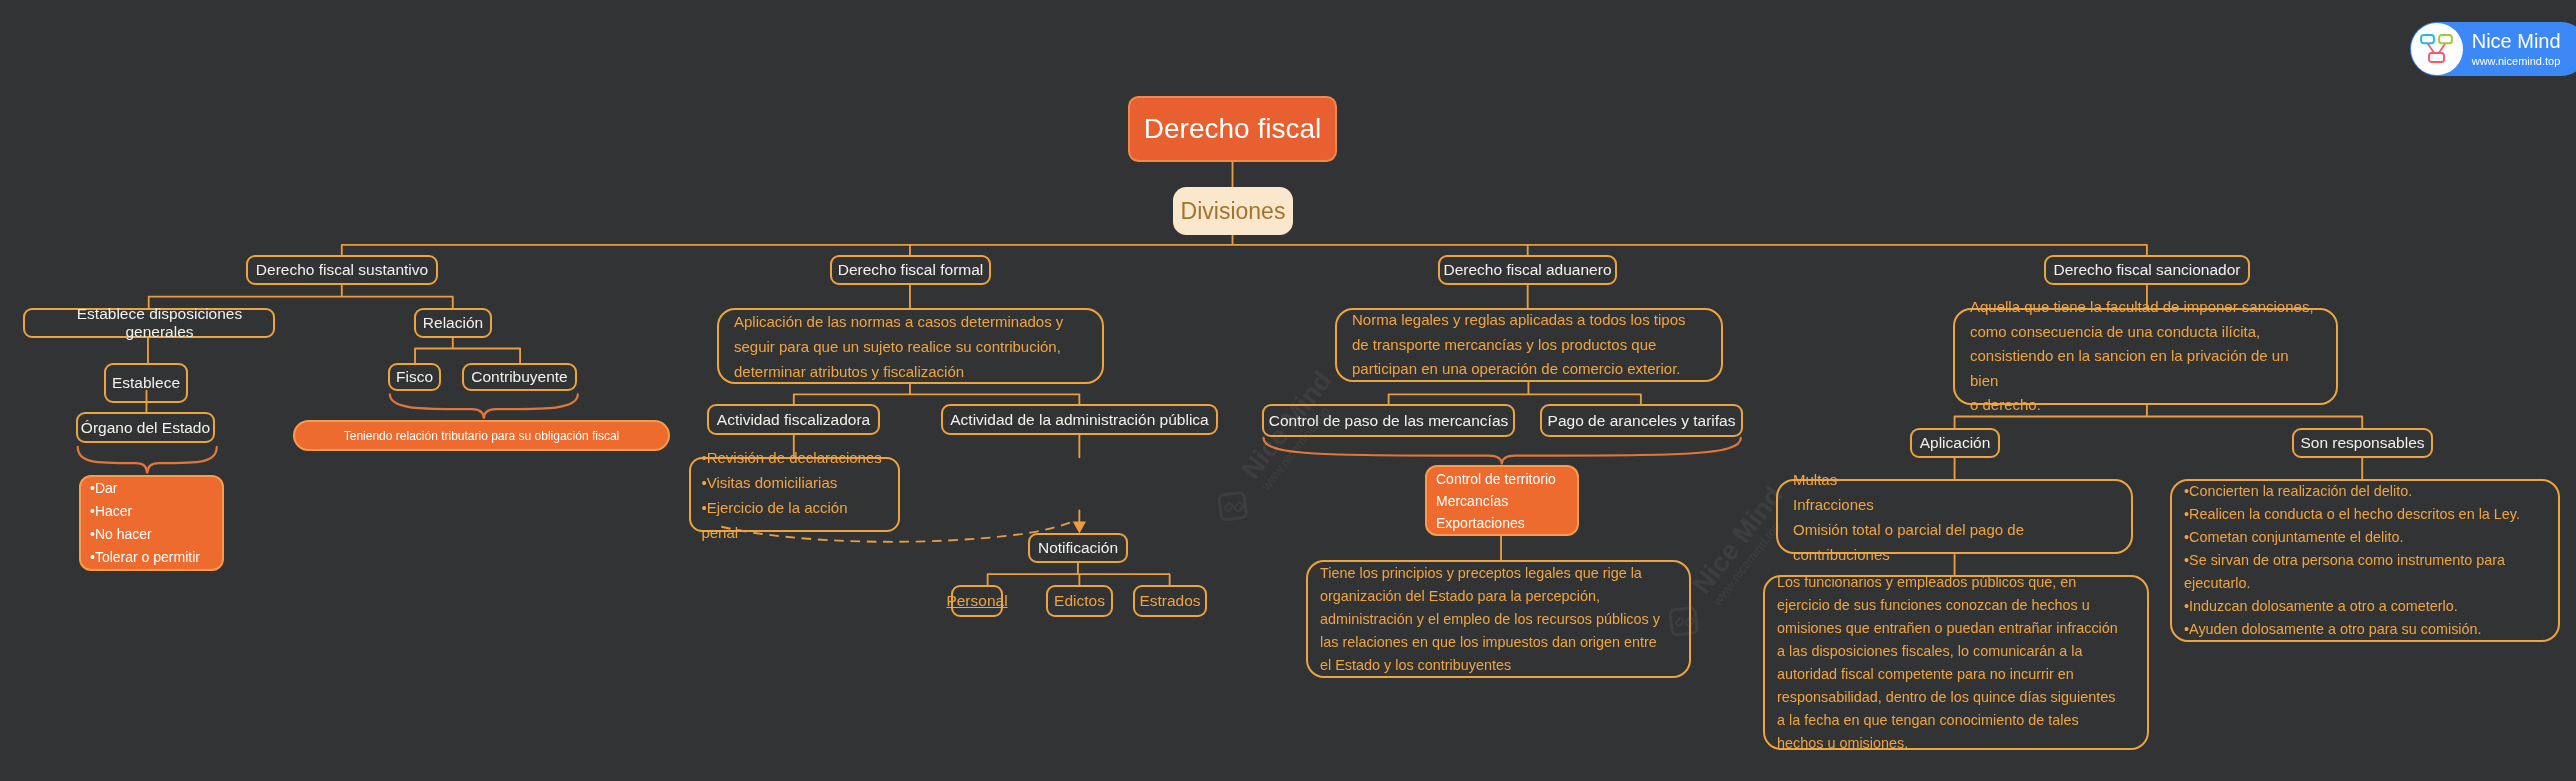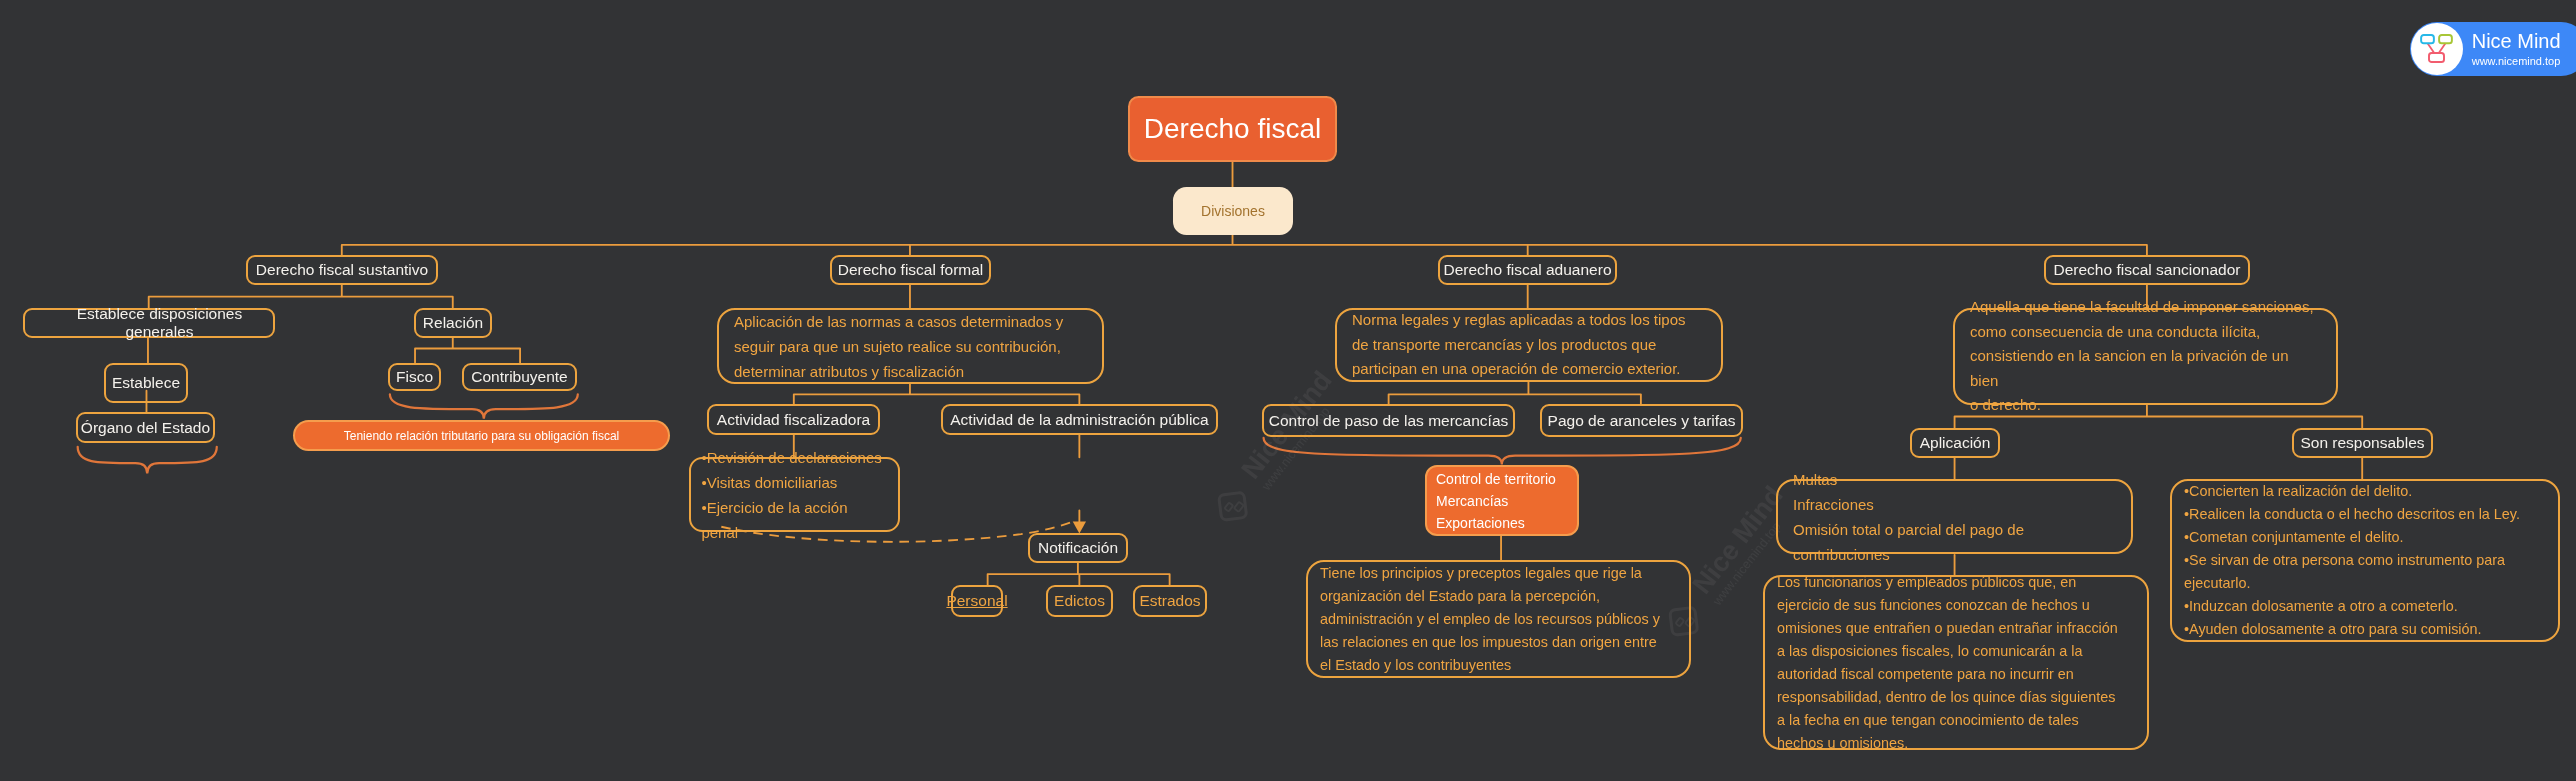--- a/index.html
+++ b/index.html
@@ -42,21 +42,21 @@
   .filled-list{
     justify-content:flex-start;text-align:left;padding:4.4px 9px;
     font-size:14px;line-height:23px;
   }
   #root-node{
     background:var(--title-fill);border-color:#f08a4a;color:#ffffff;
     font-size:28px;border-radius:10.4px;white-space:nowrap;
   }
   #divisiones-node{
     background:var(--cream);border:none;color:var(--cream-text);
-    font-size:14px;border-radius:13.3px;
+    font-size:23px;border-radius:13.3px;
   }
   .wm{
     position:absolute;z-index:1;display:flex;align-items:center;gap:12px;
     transform:rotate(-52deg);opacity:0.055;color:#ffffff;pointer-events:none;
   }
   .wm .wm-brand{font-size:27px;font-weight:bold;line-height:30px;}
   .wm .wm-url{font-size:12.6px;}
   #badge{
     position:absolute;z-index:3;left:2410px;top:21.5px;width:178px;height:54px;
     background:var(--badge-blue);border-radius:27px;
@@ -141,20 +141,24 @@
   <div class="node" style="left:830px;top:255px;width:161px;height:30px;">Derecho fiscal formal</div>
   <div class="node" style="left:1438px;top:255px;width:179px;height:30px;">Derecho fiscal aduanero</div>
   <div class="node" style="left:2044px;top:255px;width:206px;height:30px;">Derecho fiscal sancionador</div>
 
   <div class="node" style="left:23px;top:308px;width:252px;height:30px;padding-left:21px;">Establece disposiciones generales</div>
   <div class="node" style="left:414px;top:308px;width:78px;height:30px;">Relación</div>
   <div class="node" style="left:104px;top:363px;width:84px;height:40px;">Establece</div>
   <div class="node" style="left:388px;top:363px;width:53px;height:28px;">Fisco</div>
   <div class="node" style="left:462px;top:363px;width:115px;height:28px;">Contribuyente</div>
   <div class="node" style="left:76px;top:412px;width:139px;height:31px;">Órgano del Estado</div>
+  <div class="node filled filled-list" style="left:79px;top:475px;width:145px;height:96px;">•Dar
+•Hacer
+•No hacer
+•Tolerar o permitir</div>
   <div class="node filled" style="left:293px;top:420px;width:377px;height:31px;border-radius:15.5px;font-size:12px;">Teniendo relación tributario para su obligación fiscal</div>
 
   <div class="node txtbox" style="left:717px;top:308px;width:387px;height:76px;">Aplicación de las normas a casos determinados y
 seguir para que un sujeto realice su contribución,
 determinar atributos y fiscalización</div>
   <div class="node" style="left:707px;top:404px;width:173px;height:31px;">Actividad fiscalizadora</div>
   <div class="node" style="left:941px;top:404px;width:277px;height:31px;">Actividad de la administración pública</div>
   <div class="node txtbox" style="left:689px;top:457px;width:211px;height:75px;border-radius:13.3px;padding:4.4px 10.4px;">•Revisión de declaraciones
 •Visitas domiciliarias
 •Ejercicio de la acción penal</div>

